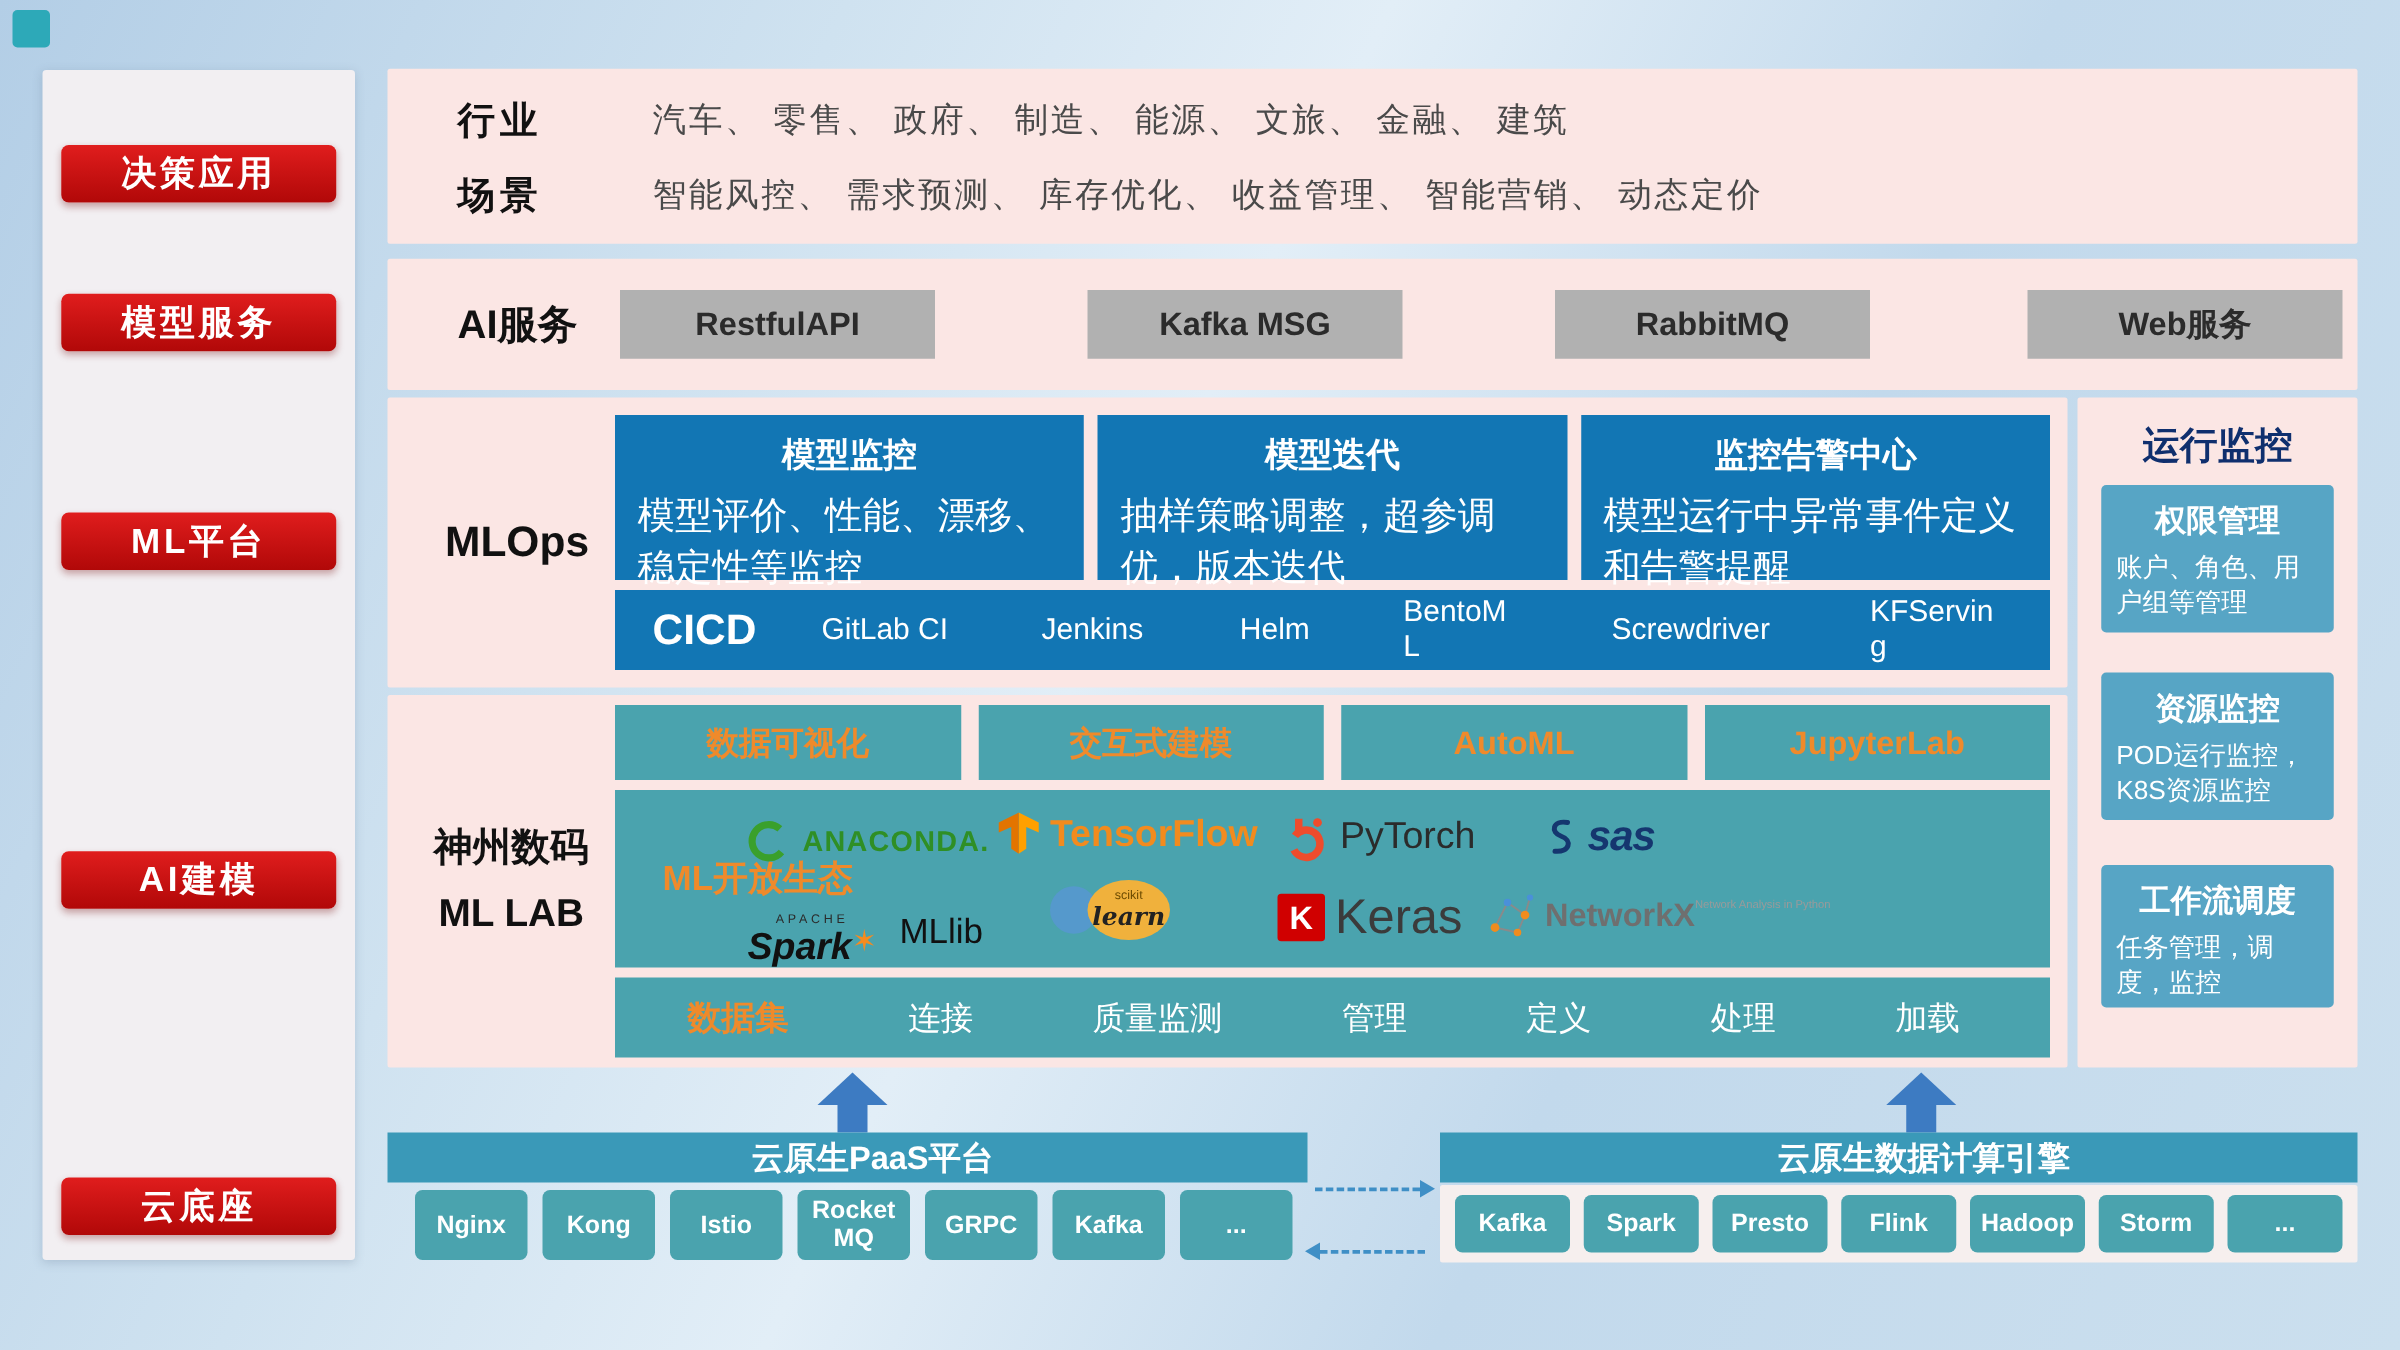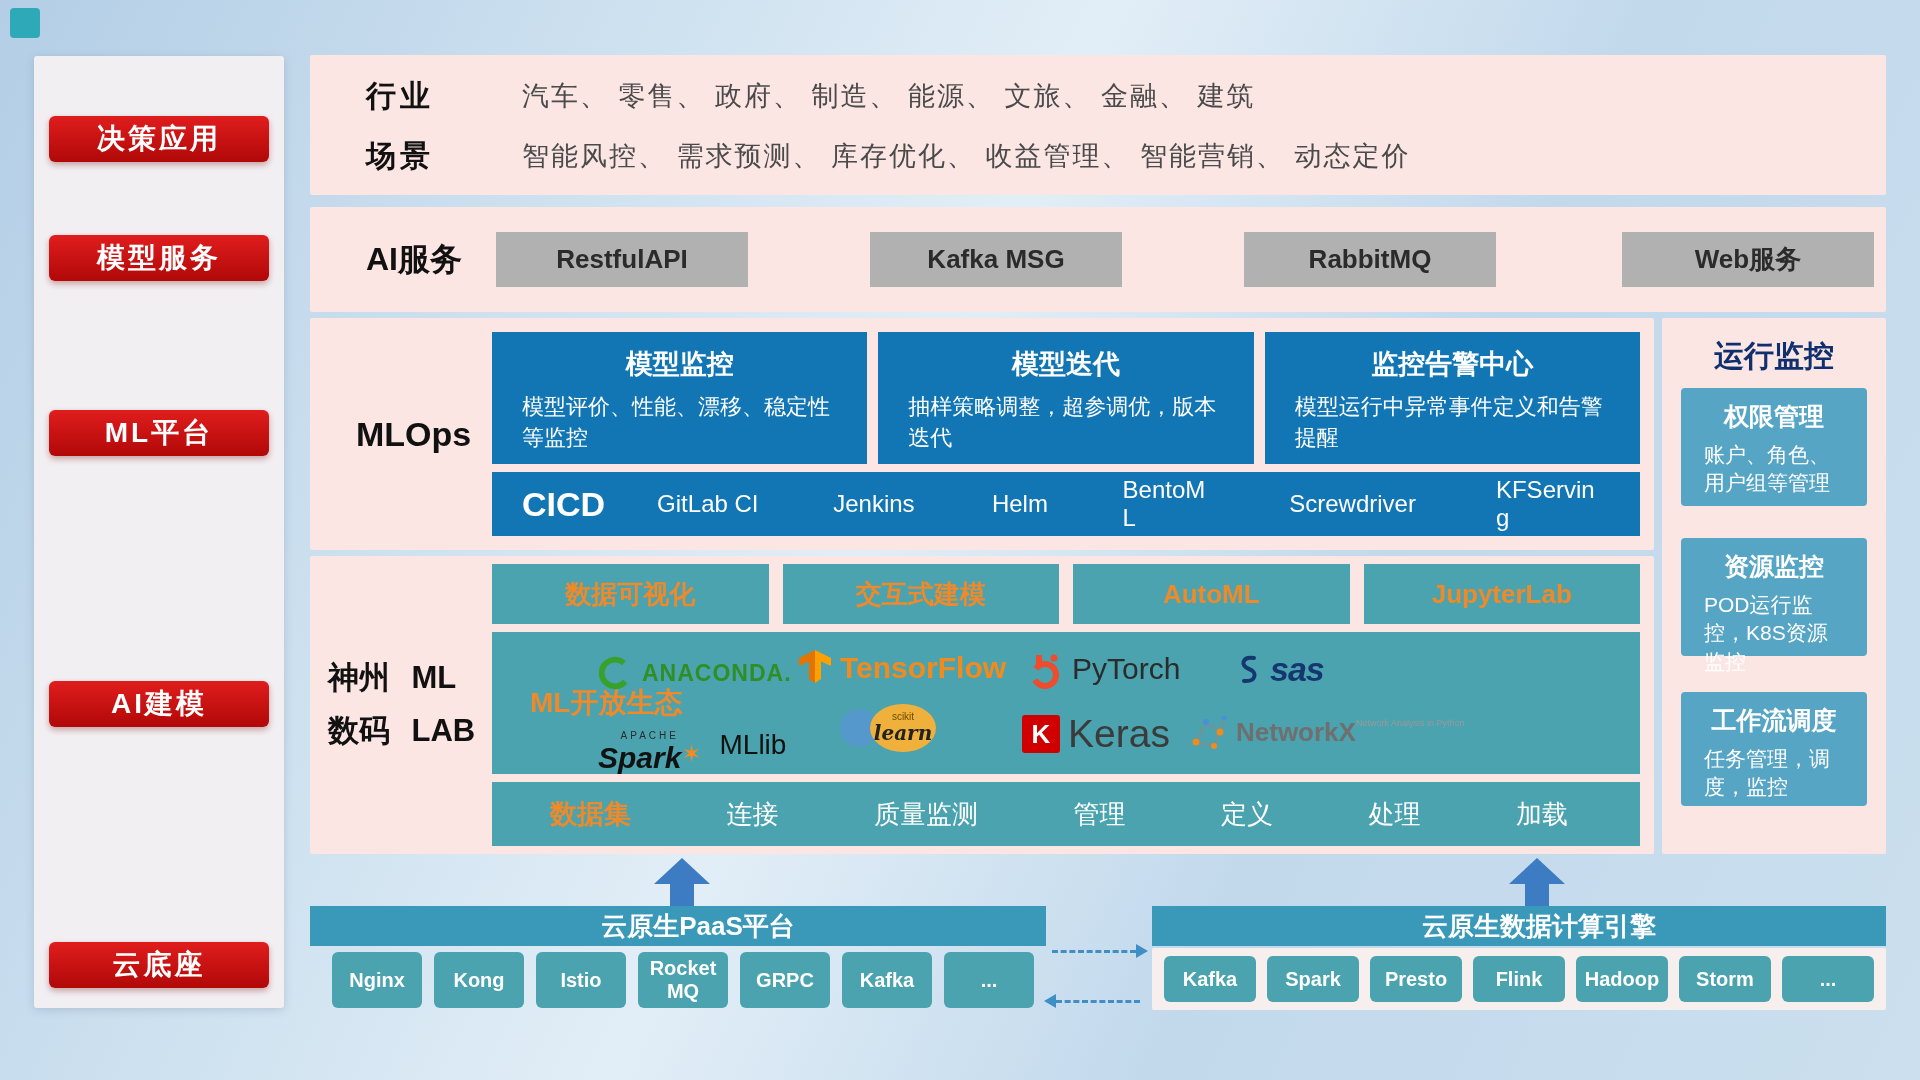--- a/index.html
+++ b/index.html
@@ -31,36 +31,36 @@
   .ai-btn { position:absolute; top:25px; width:252px; height:55px; background:#b1b1b1; color:#2b2b2b;
     font-weight:bold; font-size:26px; display:flex; align-items:center; justify-content:center; }
   .ai-btn:nth-of-type(2){left:186px} .ai-btn:nth-of-type(3){left:560px} .ai-btn:nth-of-type(4){left:934px} .ai-btn:nth-of-type(5){left:1312px}
 
   
   #p-mlops { left:310px; top:318px; width:1344px; height:232px; }
   .mlops-label { position:absolute; left:46px; top:0; height:232px; display:flex; align-items:center; font-size:34px; font-weight:bold; color:#111; }
   .mlops-cards { position:absolute; left:182px; top:14px; width:1148px; height:132px; display:flex; gap:11px; }
   .mlops-card { flex:1; background:#1276b4; color:#fff; padding:10px 18px 8px; }
   .mlops-card h3 { font-size:27px; text-align:center; font-weight:bold; margin:4px 0 10px; }
-  .mlops-card p { font-size:22px; line-height:1.4;margin-left:12px; }
+  .mlops-card p { font-size:30px; line-height:1.4; }
   .cicd-bar { position:absolute; left:182px; top:154px; width:1148px; height:64px; background:#1276b4; color:#fff;
     display:flex; align-items:center; padding:0 36px 0 30px; }
   .cicd-label { font-size:34px; font-weight:bold; margin-right:52px; }
   .cicd-items { flex:1; display:flex; justify-content:space-between; align-items:center; }
   .cicd-item { font-size:24px; line-height:1.15; word-break:break-all; }
   .cicd-item:nth-child(1){white-space:nowrap}
   .cicd-item:nth-child(2){width:84px}
   .cicd-item:nth-child(3){white-space:nowrap}
   .cicd-item:nth-child(4){width:92px}
   .cicd-item:nth-child(5){width:132px}
   .cicd-item:nth-child(6){width:108px}
 
   
   #p-mllab { left:310px; top:556px; width:1344px; height:298px; }
-  .mllab-label { position:absolute; left:18px; top:0; width:162px; height:298px; display:flex; 
+  .mllab-label { position:absolute; left:18px; top:0; width:162px; height:298px; display:flex; flex-direction:column;
     align-items:center; justify-content:center; font-size:31px; font-weight:bold; color:#111; line-height:1.7; }
   .tools-row { position:absolute; left:182px; top:8px; width:1148px; height:60px; display:flex; gap:14px; }
   .tool-btn { flex:1; background:#4aa3ae; color:#ef8a2b; font-size:26px; font-weight:bold; display:flex; align-items:center; justify-content:center; }
   .eco-box { position:absolute; left:182px; top:76px; width:1148px; height:142px; background:#4aa3ae; }
   .eco-label { position:absolute; left:38px; top:0; height:142px; display:flex; align-items:center; color:#ef8a2b; font-size:28px; font-weight:bold; }
   .logo { position:absolute; display:flex; align-items:center; gap:8px; }
   #lg-anaconda{left:104px; top:22px}
   .ana-text { font-size:23px; font-weight:bold; color:#2f8f25; letter-spacing:1px; }
   #lg-tf{left:306px; top:16px}
   .tf-text { font-size:30px; font-weight:bold; color:#f28b1e; }
@@ -89,21 +89,21 @@
   .nx-stack { display:flex; }
   .nx-name { font-size:26px; font-weight:bold; color:#6f6f6f; line-height:1.1; }
   .nx-sub { font-size:9px; color:#9a9a9a; }
   .dataset-bar { position:absolute; left:182px; top:226px; width:1148px; height:64px; background:#4aa3ae;
     display:flex; align-items:center; justify-content:space-between; padding:0 72px 0 58px; color:#fff; font-size:26px; }
   .ds-label { color:#ef8a2b; font-weight:bold; font-size:27px; }
 
   
   #p-mon { left:1662px; top:318px; width:224px; height:536px; }
   .mon-title { position:absolute; top:18px; width:100%; text-align:center; font-size:30px; font-weight:bold; color:#0f2f6e; }
-  .mon-card { position:absolute; left:19px; width:186px; background:#57a5c5; border-radius:4px; color:#fff; padding:12px 23px; }
+  .mon-card { position:absolute; left:19px; width:186px; background:#57a5c5; border-radius:4px; color:#fff; padding:12px 12px; }
   .mon-card:nth-of-type(2){top:70px; height:118px}
   .mon-card:nth-of-type(3){top:220px; height:118px}
   .mon-card:nth-of-type(4){top:374px; height:114px}
   .mon-card h4 { font-size:25px; font-weight:bold; text-align:center; margin:0 0 8px; }
   .mon-card p { font-size:21px; line-height:1.35; }
 
   
   .up-arrow { position:absolute; width:56px; }
   #arrow1{left:654px; top:858px} #arrow2{left:1509px; top:858px}
   .arrow-head { width:0; height:0; border-left:28px solid transparent; border-right:28px solid transparent; border-bottom:26px solid #3d7bc2; }

